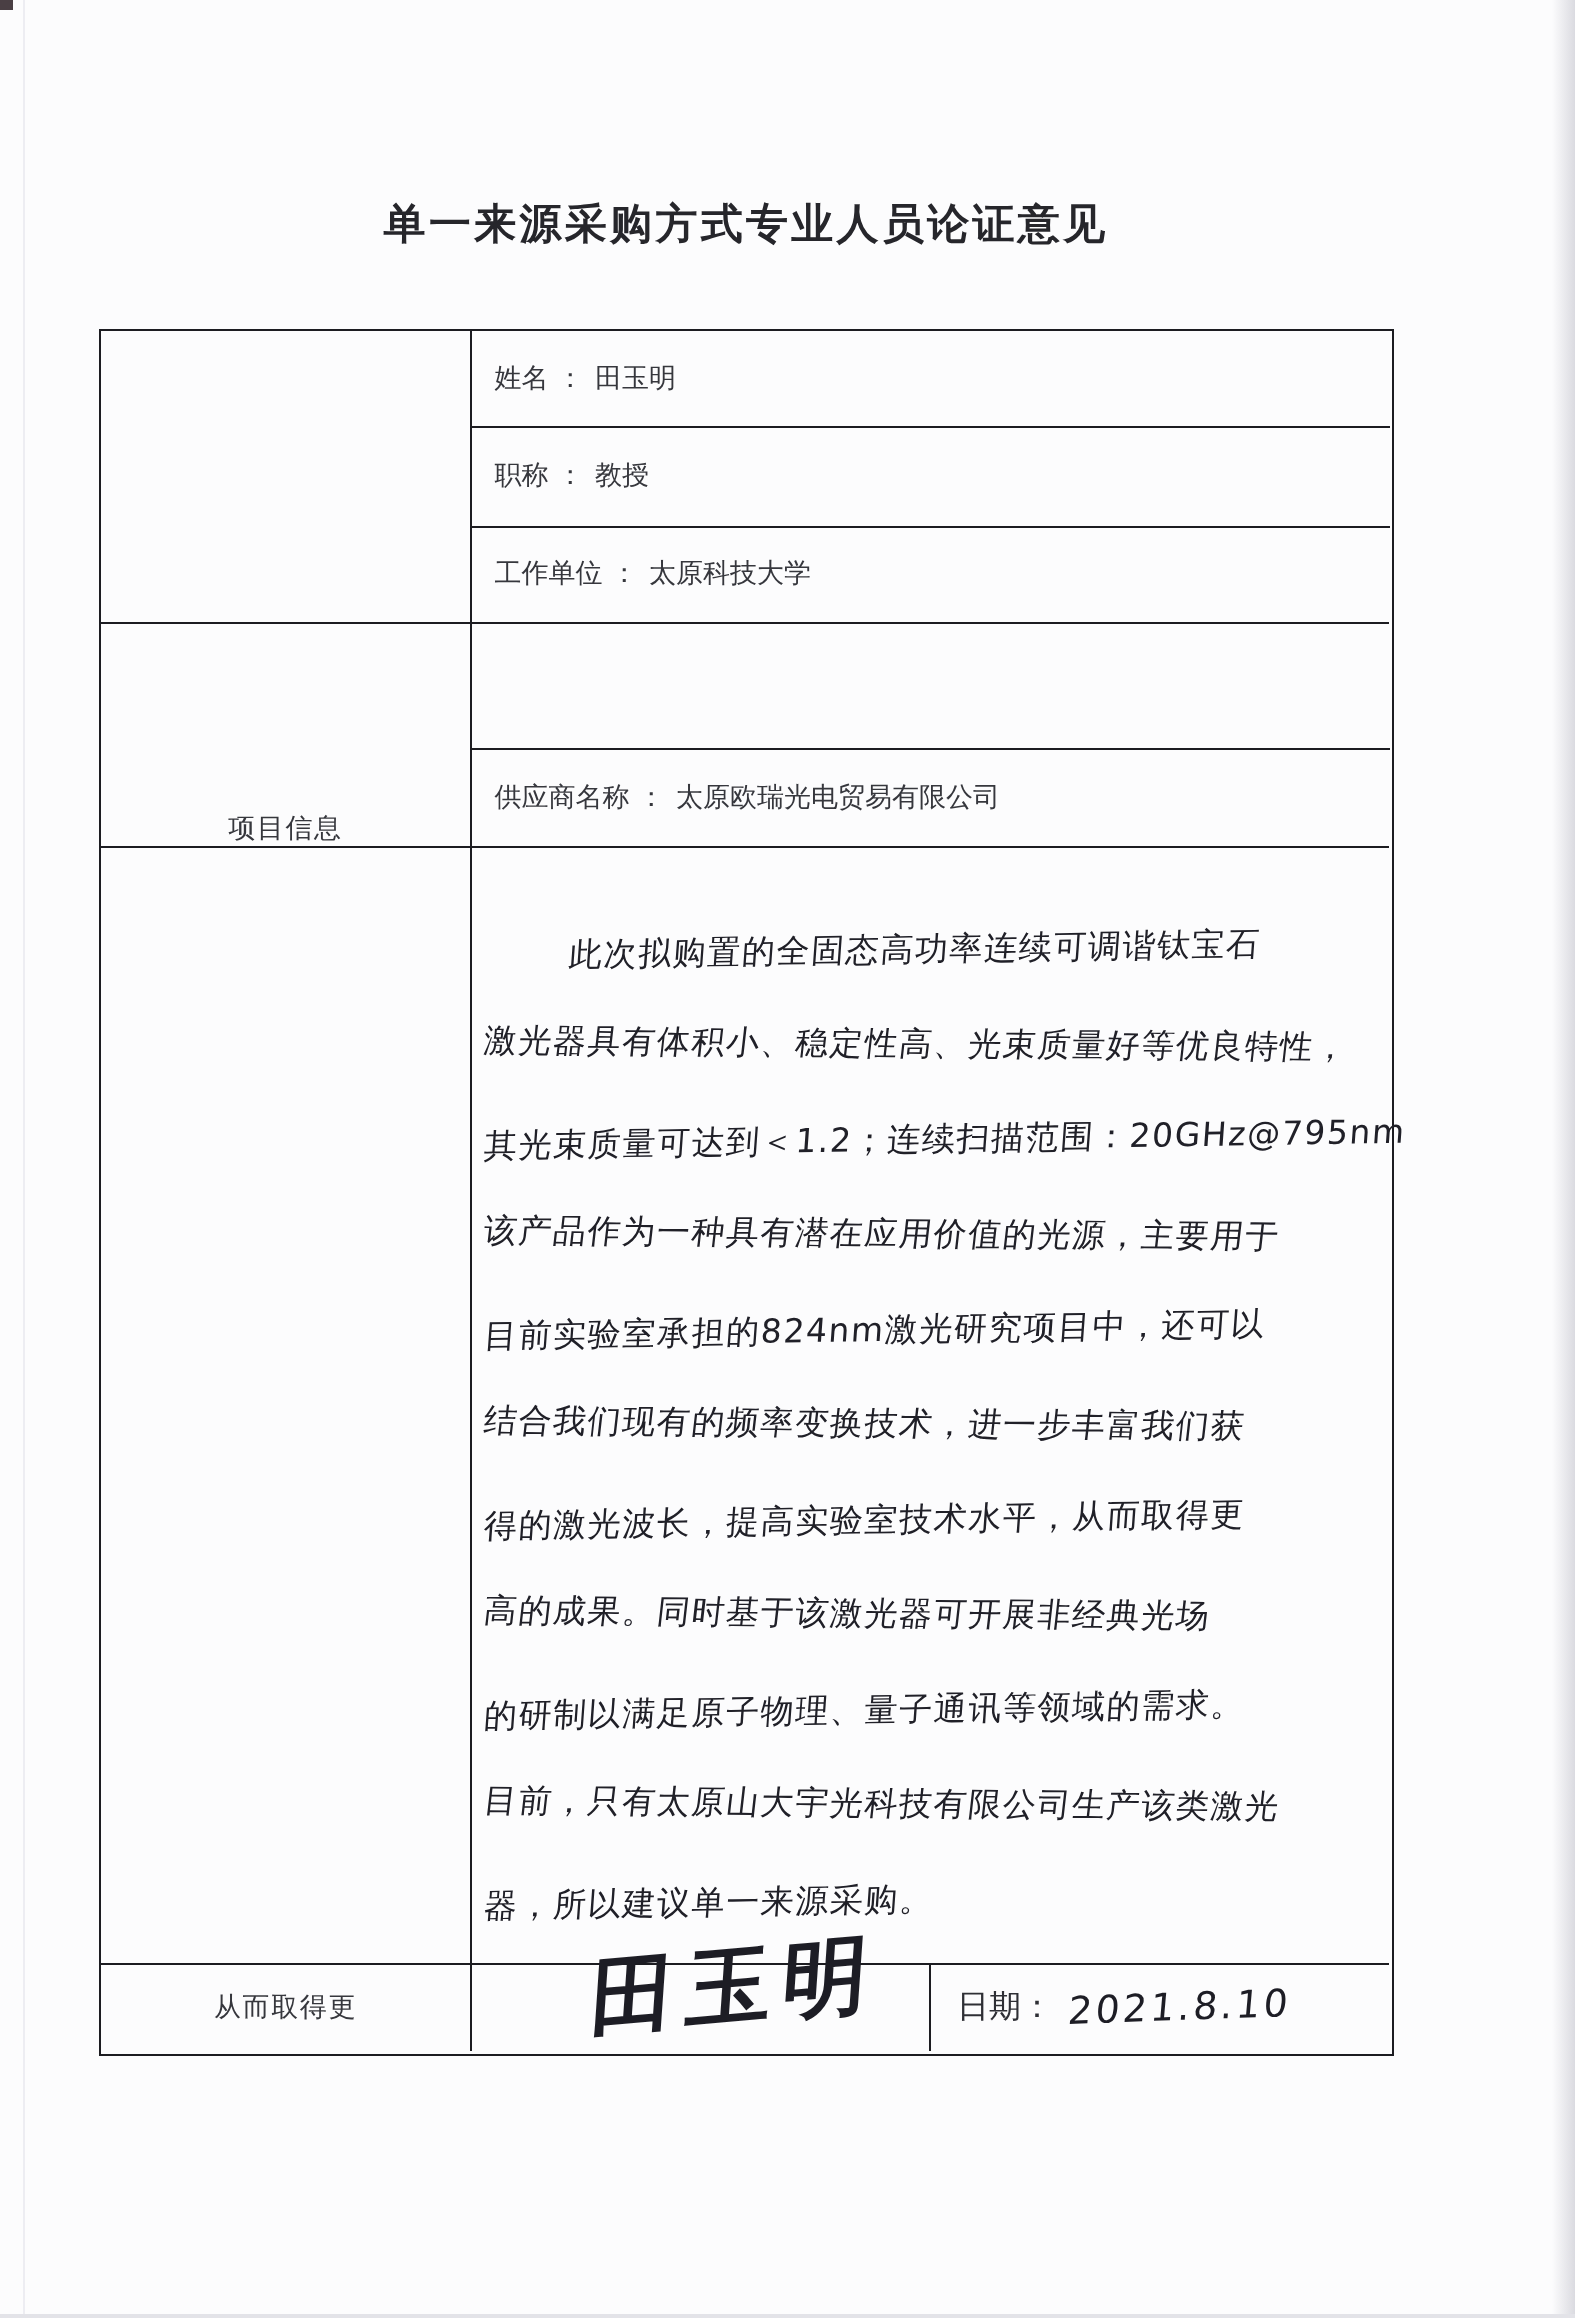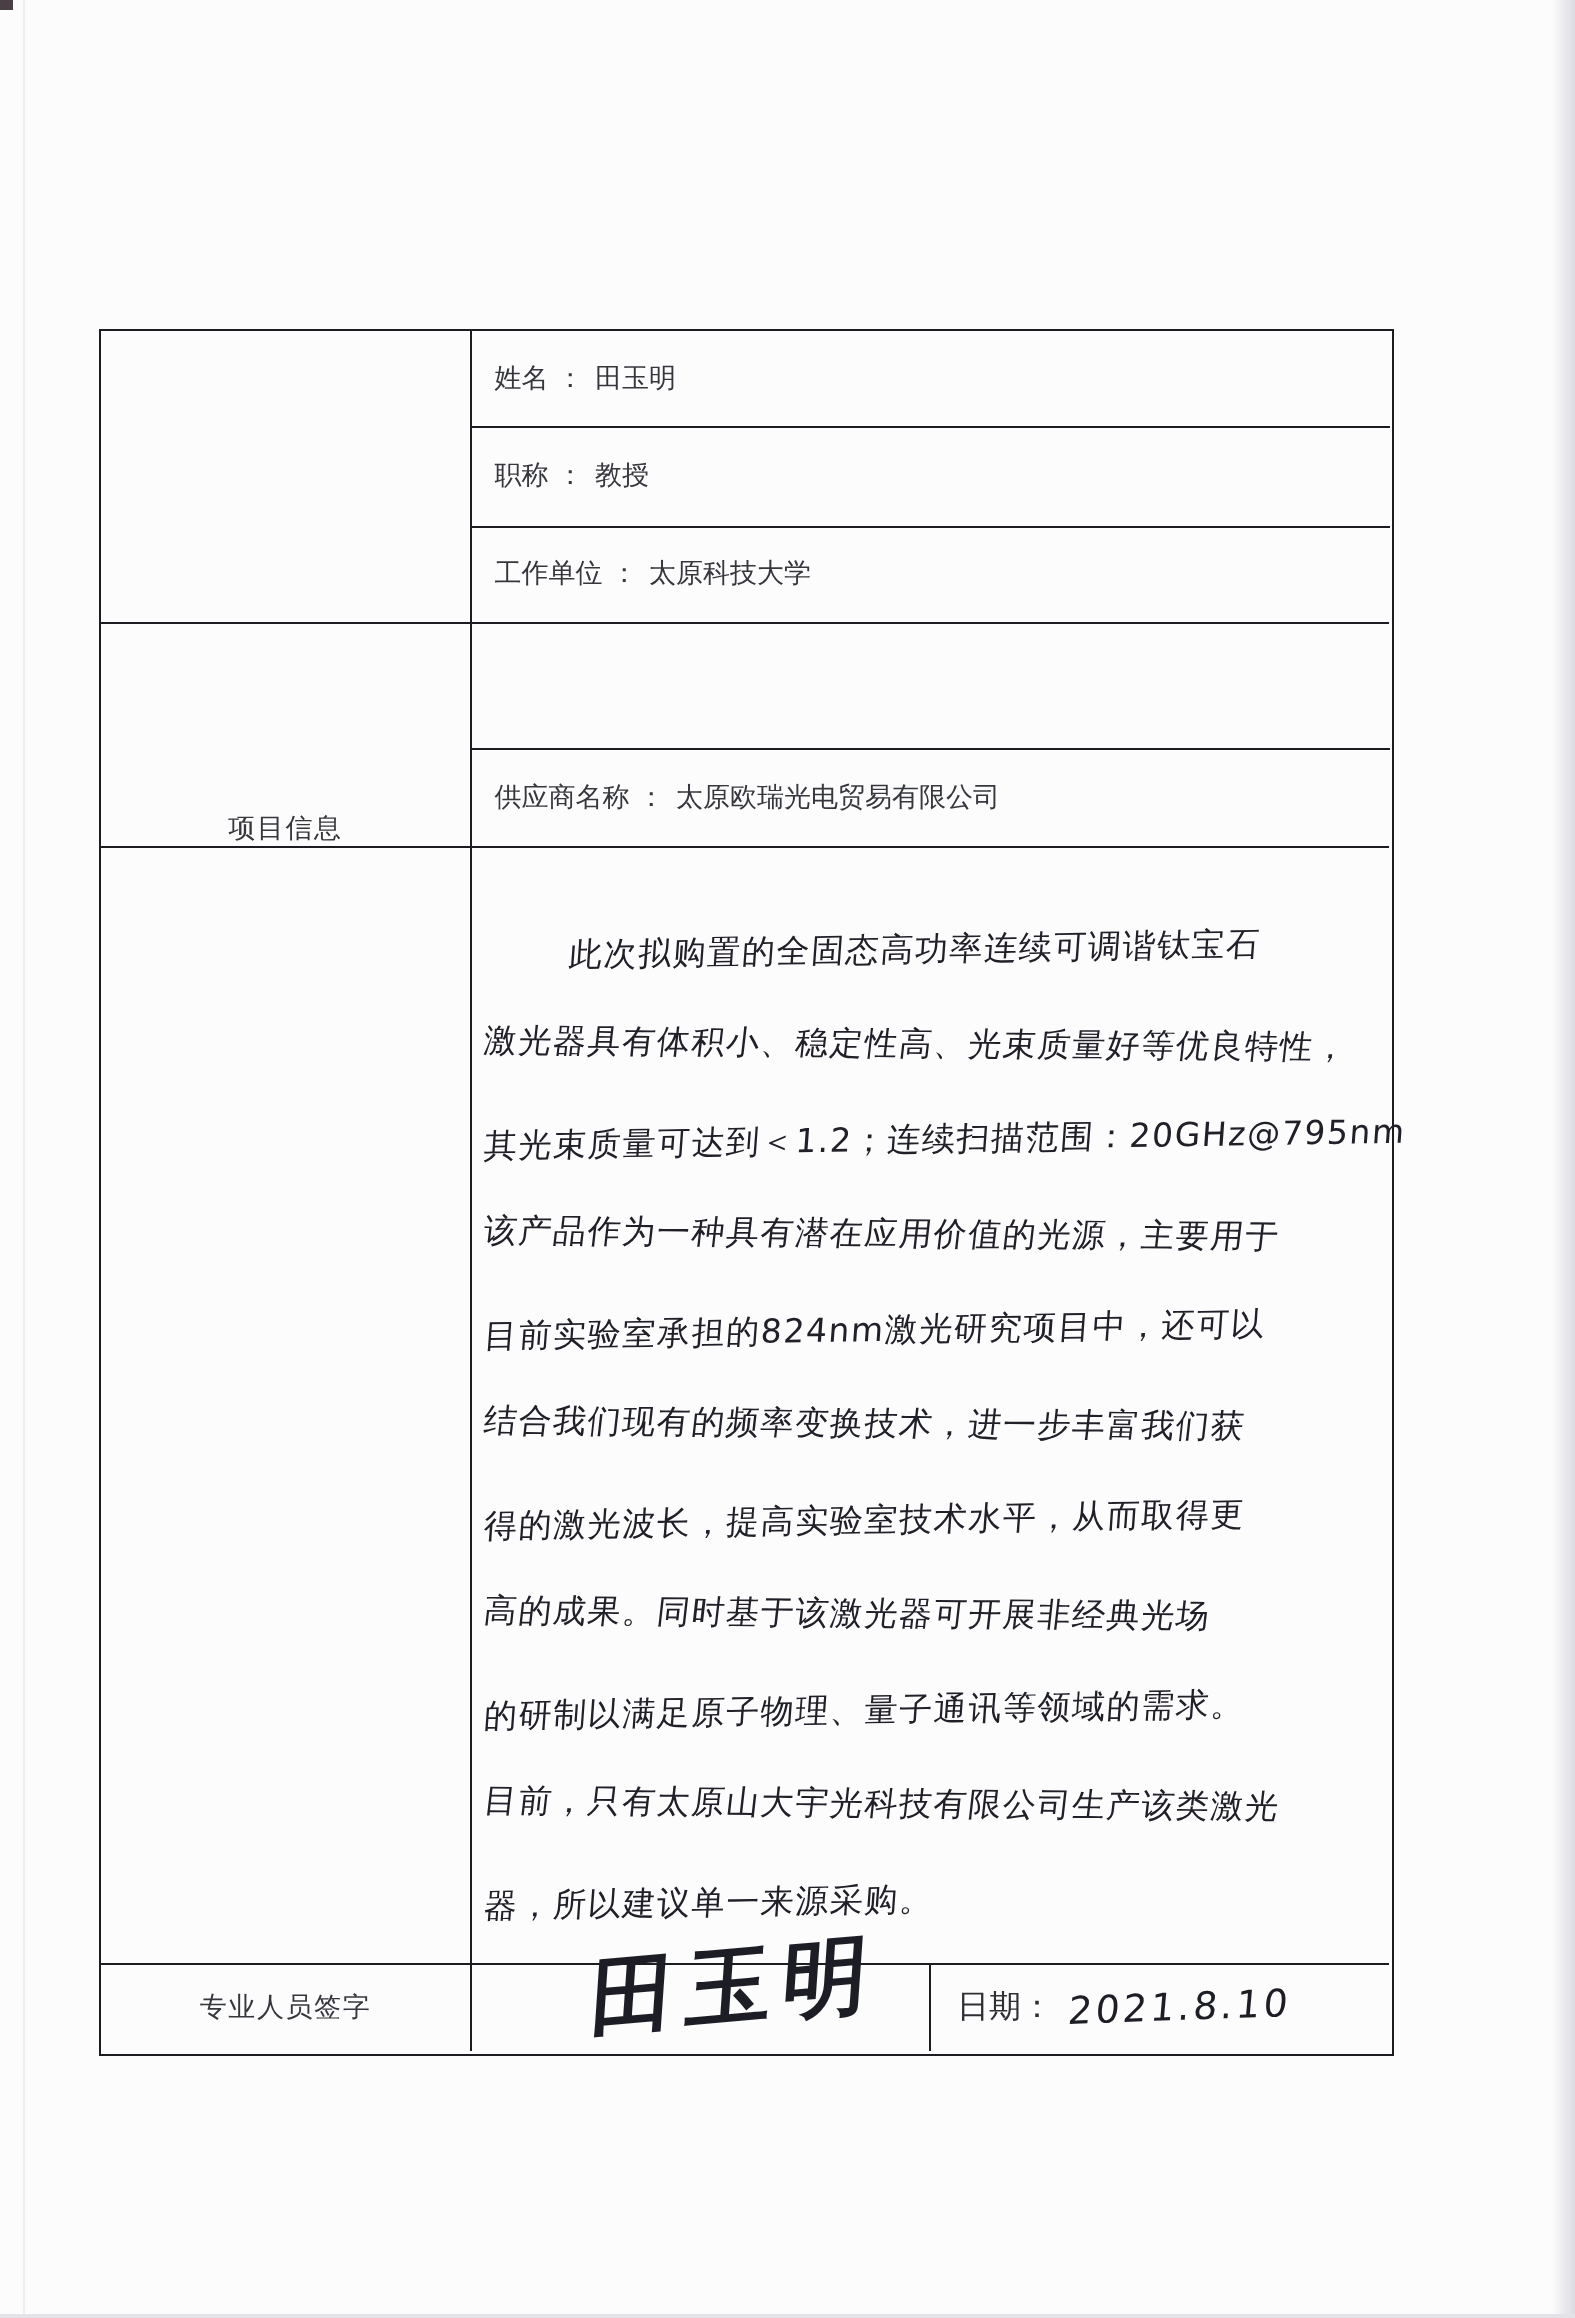--- a/index.html
+++ b/index.html
@@ -90,37 +90,38 @@
 </head>
 <body>
 
 <div class="page">
 
   <div class="corner-mark"></div>
   <div class="edge-left"></div>
   <div class="edge-right"></div>
   <div class="edge-bottom"></div>
 
+  <h1 class="title">单一来源采购方式专业人员论证意见</h1>
 
   <div class="grid-table">
 
     <div class="vline v-main"></div>
     <div class="hline h-r1"></div>
     <div class="hline h-r2"></div>
     <div class="hline h-r3"></div>
     <div class="hline h-r4"></div>
     <div class="hline h-r5"></div>
     <div class="hline h-r6"></div>
     <div class="vline v-sig"></div>
 
     <div class="cell sec-label sec-project">
       <span>项目信息</span>
     </div>
     <div class="cell sec-label sec-sign">
-      <span>专业人员签字</span>
+      <span>从而取得更</span>
     </div>
 
     <div class="cell field f-name">
       <span>姓名</span>
       <span class="sep">：</span>
       <span>田玉明</span>
     </div>
     <div class="cell field f-title">
       <span>职称</span>
       <span class="sep">：</span>

